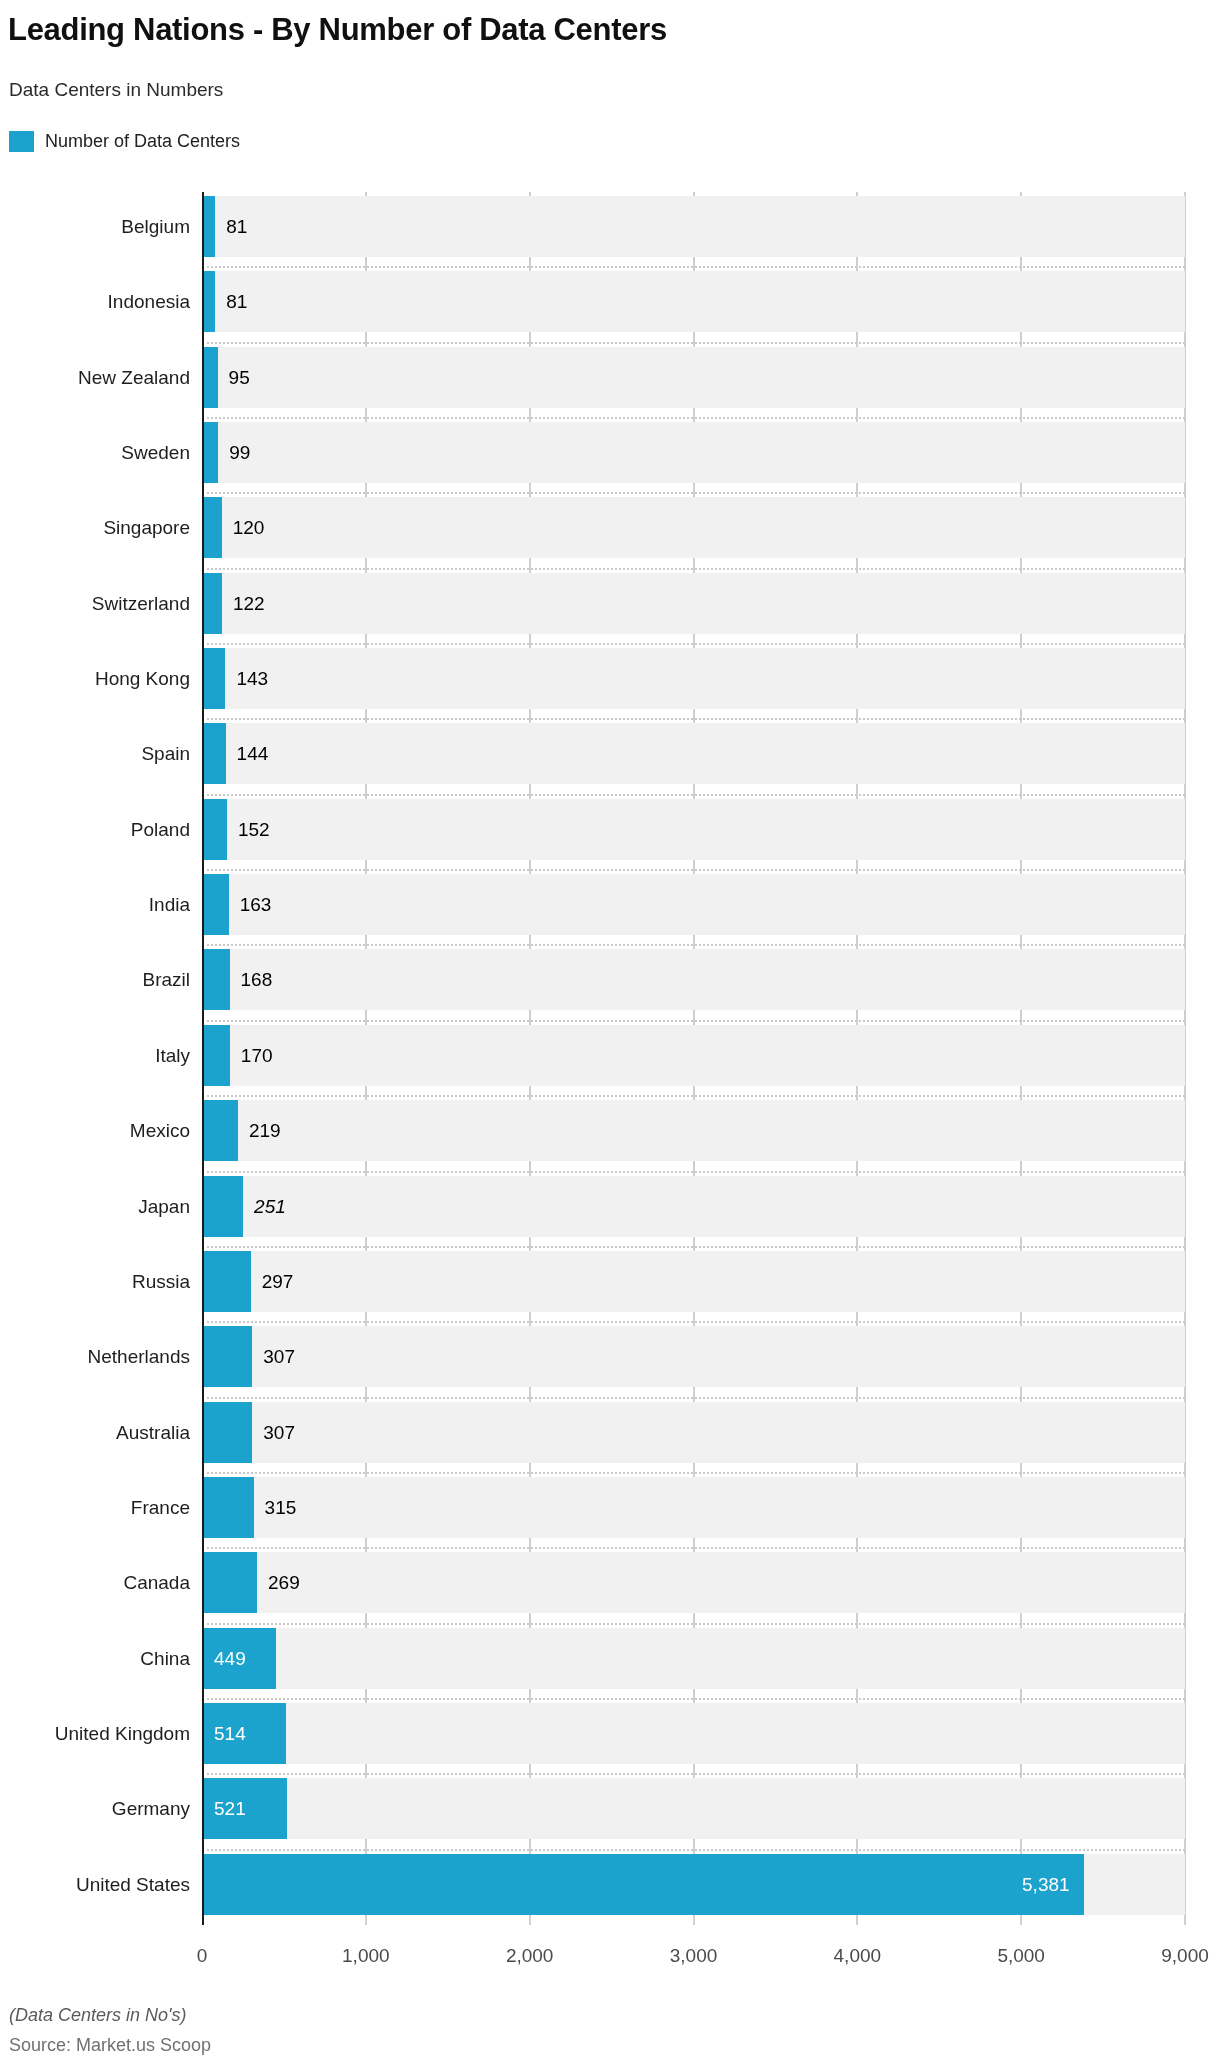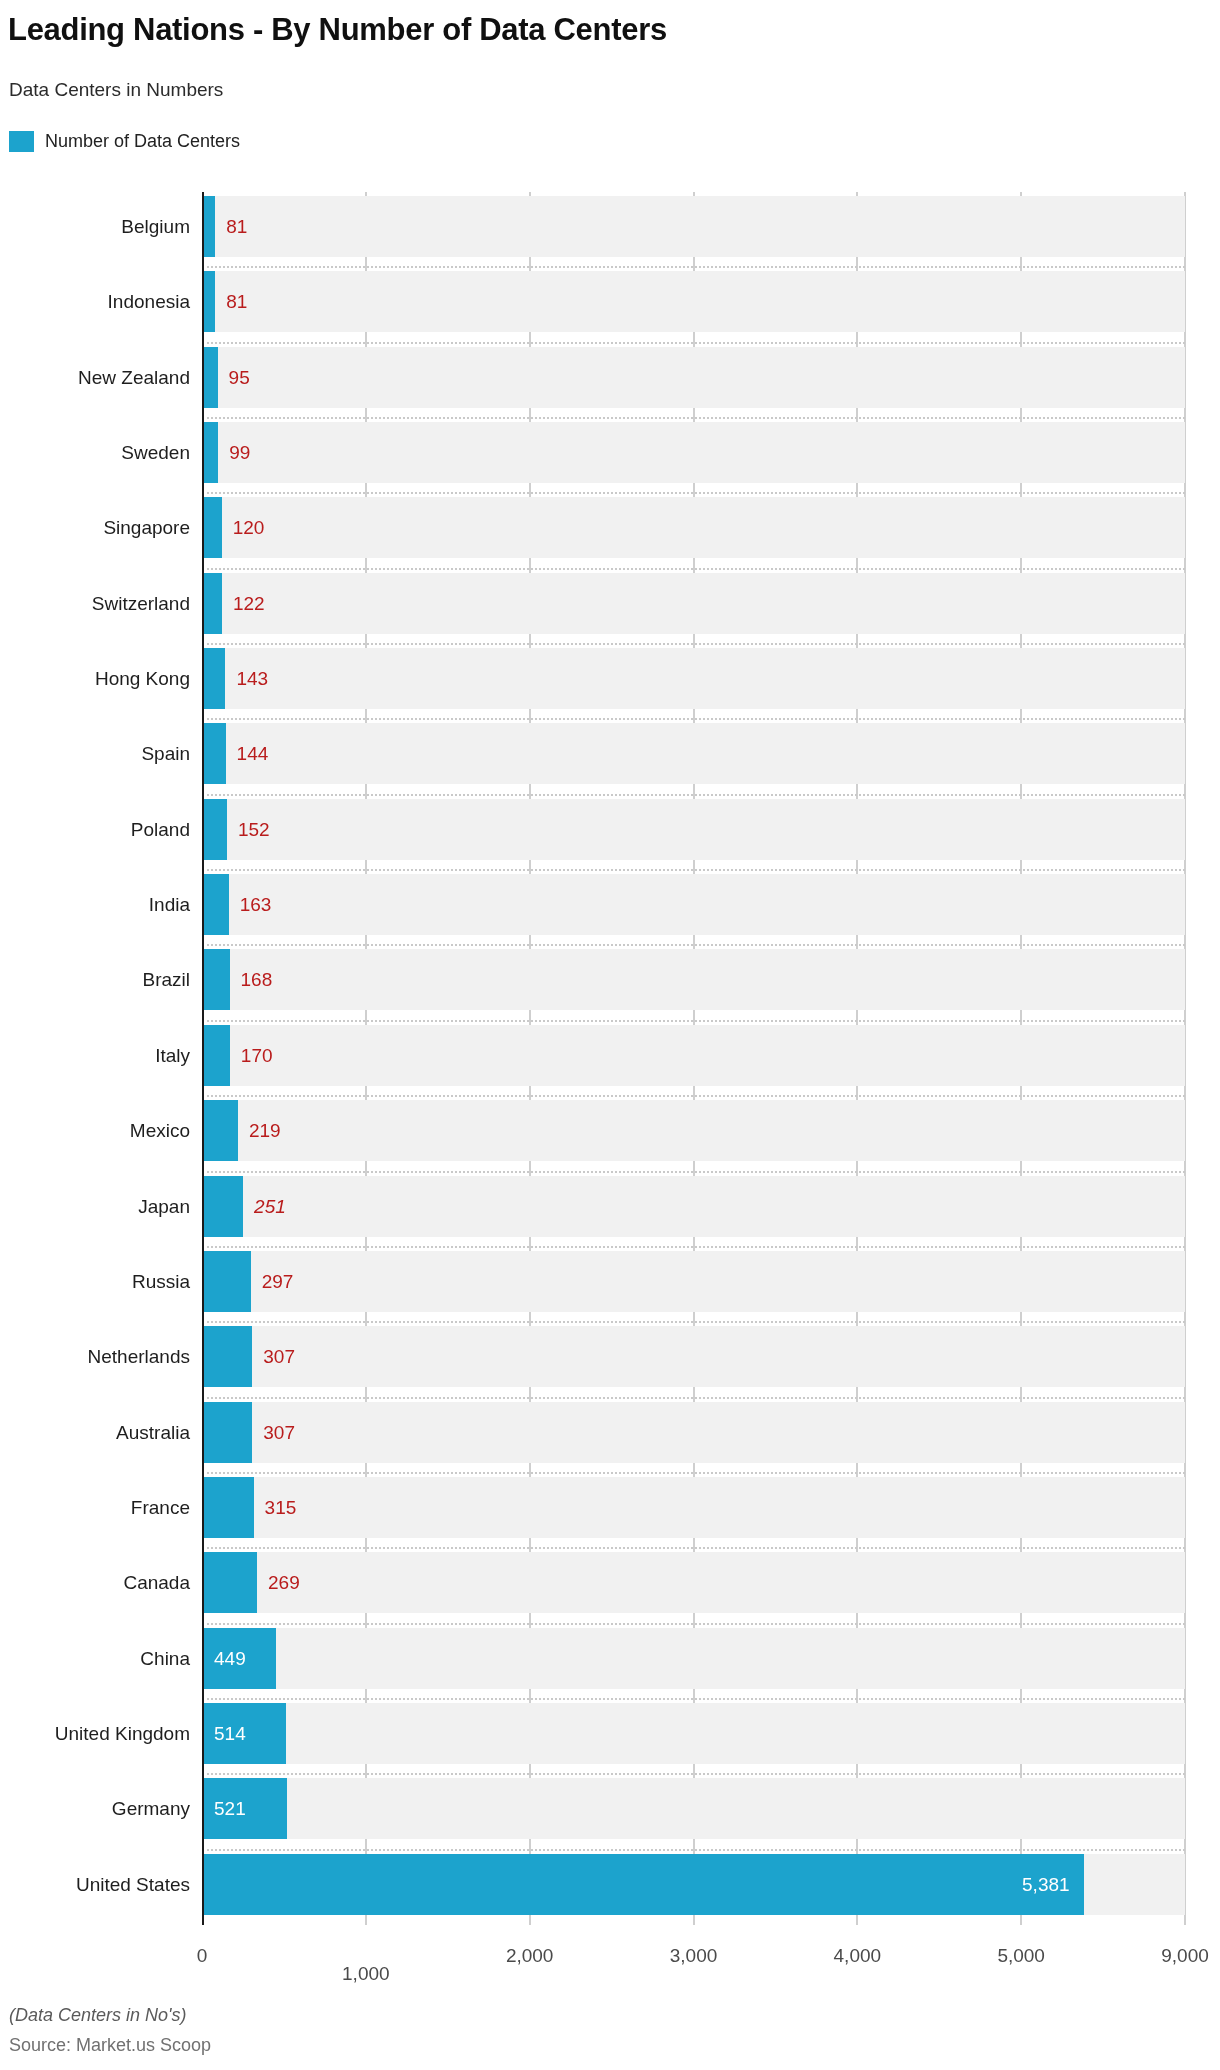--- a/index.html
+++ b/index.html
@@ -129,21 +129,21 @@
   .bar-value {
     position: absolute;
     top: 4px;
     height: 61px;
     line-height: 61px;
     font-size: 19px;
     white-space: nowrap;
     z-index: 5;
   }
   .bar-value.outside {
-    color: #b91c1c;
+    color: #000000;
   }
   .bar-value.inside {
     color: #ffffff;
   }
 
   
   .cat-label {
     position: absolute;
     right: 1030px;           
     width: 260px;
@@ -339,21 +339,21 @@
       </div>
       <div class="row" style="top: 1657.65px;">
         <div class="row-band"></div>
         <div class="bar" style="width: 881.587px; background: rgb(28, 163, 205);"></div>
         <div class="bar-value inside" style="left: 0px; width: 867.587px; text-align: right;">5,381</div>
       </div>
     </div>
 
   <div id="axis-ticks">
       <div class="xtick" style="left: 202px;">0</div>
-      <div class="xtick" style="left: 365.833px; margin-top: 18px;">1,000</div>
+      <div class="xtick" style="left: 365.833px;">1,000</div>
       <div class="xtick" style="left: 529.667px;">2,000</div>
       <div class="xtick" style="left: 693.5px;">3,000</div>
       <div class="xtick" style="left: 857.333px;">4,000</div>
       <div class="xtick" style="left: 1021.17px;">5,000</div>
       <div class="xtick" style="left: 1185px;">9,000</div>
     </div>
 
   <div id="footer-note">(Data Centers in No's)</div>
   <div id="footer-source">Source: Market.us Scoop</div>
 

